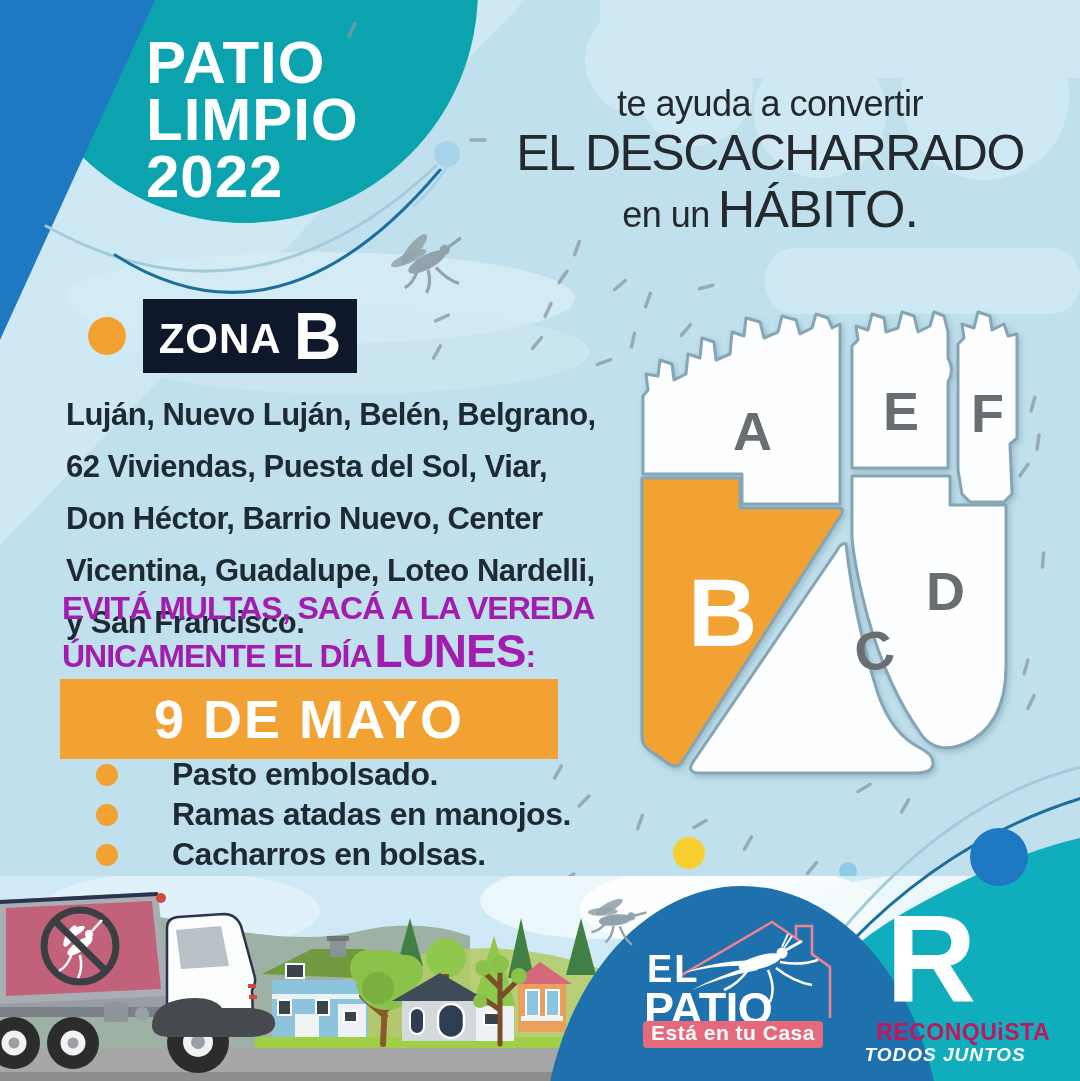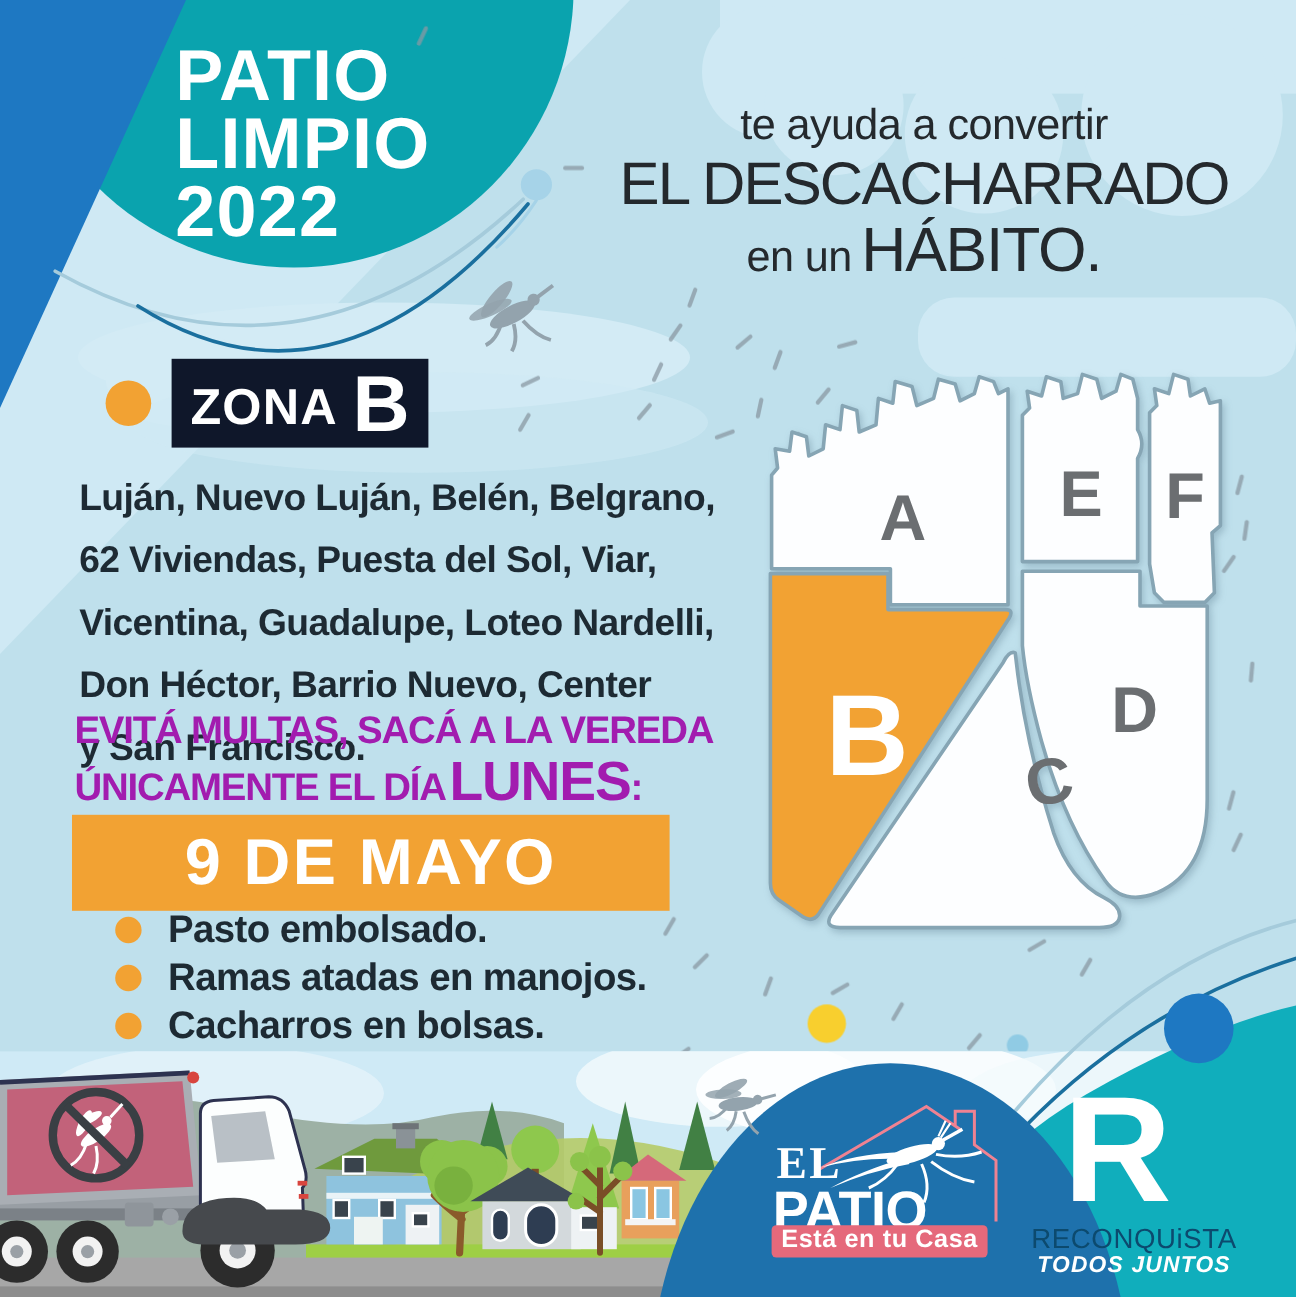--- a/index.html
+++ b/index.html
@@ -40,36 +40,36 @@
   .warning .w2{font-size:32px;letter-spacing:-1px;line-height:46px;}
   .warning .lunes{font-size:46px;letter-spacing:-1px;margin-left:3px;}
 
   .date-banner{left:60px;top:679px;width:498px;height:80px;background:#f2a233;z-index:4;
     display:flex;align-items:center;justify-content:center;}
   .date-banner span{color:#fff;font-weight:bold;font-size:54px;letter-spacing:2px;}
 
   .instructions{left:96px;top:758px;z-index:4;list-style:none;margin:0;padding:0;}
   .instructions li{display:flex;align-items:center;height:33px;margin-bottom:7px;}
   .instructions .dot{width:22px;height:22px;border-radius:50%;background:#f2a233;margin-right:22px;flex:none;}
-  .instructions .txt{font-size:32px;font-weight:bold;color:#1d2a33;letter-spacing:-.5px;white-space:nowrap;}
+  .instructions .txt{font-size:32px;font-weight:bold;color:#1d2a33;letter-spacing:-.5px;white-space:nowrap;margin-left:32px;}
 
   .zone-map{left:640px;top:298px;z-index:4;filter:drop-shadow(2px 3px 3px rgba(60,95,115,.28));}
   .zone-map text{font-family:"Liberation Sans","DejaVu Sans",sans-serif;font-weight:bold;}
 
   
   .dengue-art{left:672px;top:910px;z-index:5;}
-  .dengue-el{left:647px;top:948px;z-index:6;color:#fff;font-weight:bold;font-size:38px;letter-spacing:2px;font-family:Liberation Serif, serif;}
+  .dengue-el{left:647px;top:948px;z-index:6;color:#fff;font-weight:bold;font-size:38px;letter-spacing:2px;}
   .dengue-word{left:644px;top:983px;z-index:6;color:#fff;font-weight:bold;font-size:45px;letter-spacing:-.5px;}
   .dengue-badge{left:643px;top:1021px;width:180px;height:27px;background:#e5697b;border-radius:4px;z-index:6;
     display:flex;align-items:flex-start;justify-content:center;}
   .dengue-badge span{color:#fff;font-weight:bold;font-size:21px;letter-spacing:.5px;}
 
   
   .city-letter{left:886px;top:899px;z-index:5;color:#fff;font-weight:bold;font-size:125px;line-height:120px;}
-  .city-name{left:840px;top:1019px;width:210px;text-align:center;z-index:5;color:#0c4a6e;font-weight:normal;
+  .city-name{left:840px;top:1019px;width:210px;text-align:right;z-index:5;color:#be185d;font-weight:bold;
     font-size:23px;letter-spacing:.5px;}
   .city-tagline{left:840px;top:1044px;width:210px;text-align:center;z-index:5;color:#fff;font-weight:bold;
     font-style:italic;font-size:19px;letter-spacing:1px;}
 </style>
 </head>
 <body>
 
 <div class="poster">
 
   <svg class="abs bg-decor" width="1080" height="1081" viewBox="0 0 1080 1081">
@@ -292,22 +292,22 @@
   </div>
 
   <div class="abs zone-dot"></div>
   <div class="abs zone-badge">
     <span class="zl">ZONA</span>
     <span class="zb">B</span>
   </div>
   <div class="abs neighborhoods">
     <div>Luján, Nuevo Luján, Belén, Belgrano,</div>
     <div>62 Viviendas, Puesta del Sol, Viar,</div>
+    <div>Don Héctor, Barrio Nuevo, Center</div>
     <div>Vicentina, Guadalupe, Loteo Nardelli,</div>
-    <div>Don Héctor, Barrio Nuevo, Center</div>
     <div>y San Francisco.</div>
   </div>
 
   <div class="abs warning">
     <div class="w1">EVITÁ MULTAS, SACÁ A LA VEREDA</div>
     <div class="w2"><span>ÚNICAMENTE EL DÍA</span><span class="lunes">LUNES</span><span>:</span>
     </div>
   </div>
   <div class="abs date-banner">
     <span>9 DE MAYO</span>

